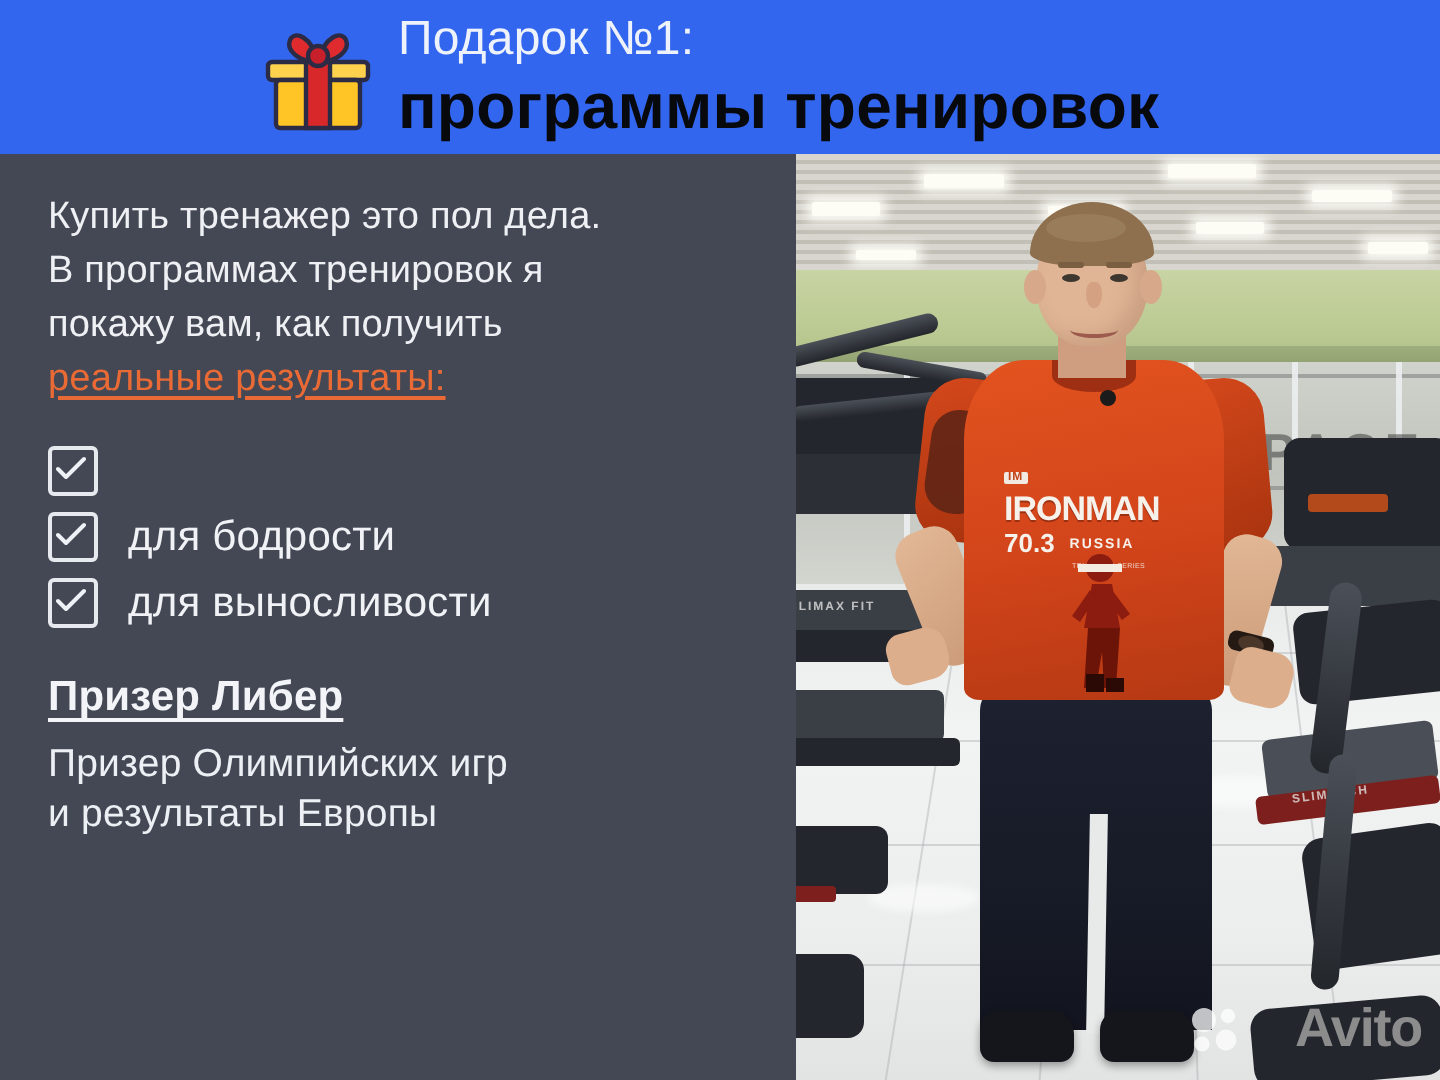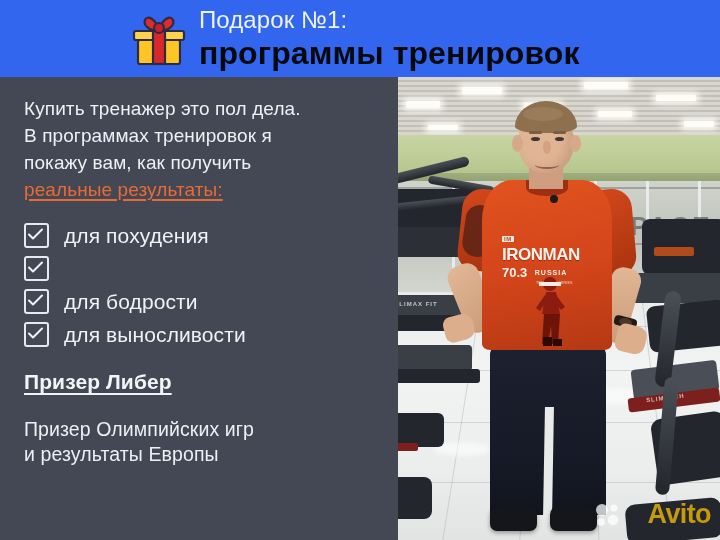--- a/index.html
+++ b/index.html
@@ -375,21 +375,21 @@
   .sig-name {
     font-size: 21px;
     font-weight: 700;
     color: #f2f4f8;
     text-decoration: underline;
     text-decoration-thickness: 2px;
     text-underline-offset: 4px;
     letter-spacing: 0.1px;
   }
   .sig-role {
-    margin-top: 23px;
+    margin-top: 9px;
     font-size: 19.5px;
     line-height: 25px;
     color: #eceff4;
     letter-spacing: 0.1px;
   }
 
   
   .watermark {
     position: absolute;
     right: 9px;
@@ -399,21 +399,21 @@
     gap: 5px;
     z-index: 25;
     opacity: 0.82;
     pointer-events: none;
   }
   .wm-dots { width: 26px; height: 26px; }
   .wm-text {
     font-family: "Liberation Sans", sans-serif;
     font-size: 27px;
     font-weight: 700;
-    color: #eab308;
+    color: #a3a3a3;
     letter-spacing: -0.6px;
     line-height: 1;
     margin-left: 22px;
   }
 </style>
 </head>
 <body>
 
 <div id="canvas">
 
@@ -561,28 +561,20 @@
   <div class="panel">
 
     <div class="body-text">
       <div>Купить тренажер это пол дела.</div>
       <div>В программах тренировок я</div>
       <div>покажу вам, как получить</div>
       <div><span class="hl">реальные результаты:</span></div>
     </div>
 
     <div class="checklist">
-      <div class="check-row">
-        <span class="checkbox">
-          <svg width="15" height="13" viewBox="0 0 15 13">
-              <path d="M1 6.5 L5 10.5 L14 1.5" fill="none" stroke="#eef1f6" stroke-width="2" stroke-linecap="round" stroke-linejoin="round"></path>
-            </svg>
-        </span>
-        <span class="check-label">для похудения</span>
-      </div>
       <div class="check-row">
         <span class="checkbox">
           <svg width="15" height="13" viewBox="0 0 15 13">
               <path d="M1 6.5 L5 10.5 L14 1.5" fill="none" stroke="#eef1f6" stroke-width="2" stroke-linecap="round" stroke-linejoin="round"></path>
             </svg>
         </span>
       </div>
       <div class="check-row">
         <span class="checkbox">
           <svg width="15" height="13" viewBox="0 0 15 13">

